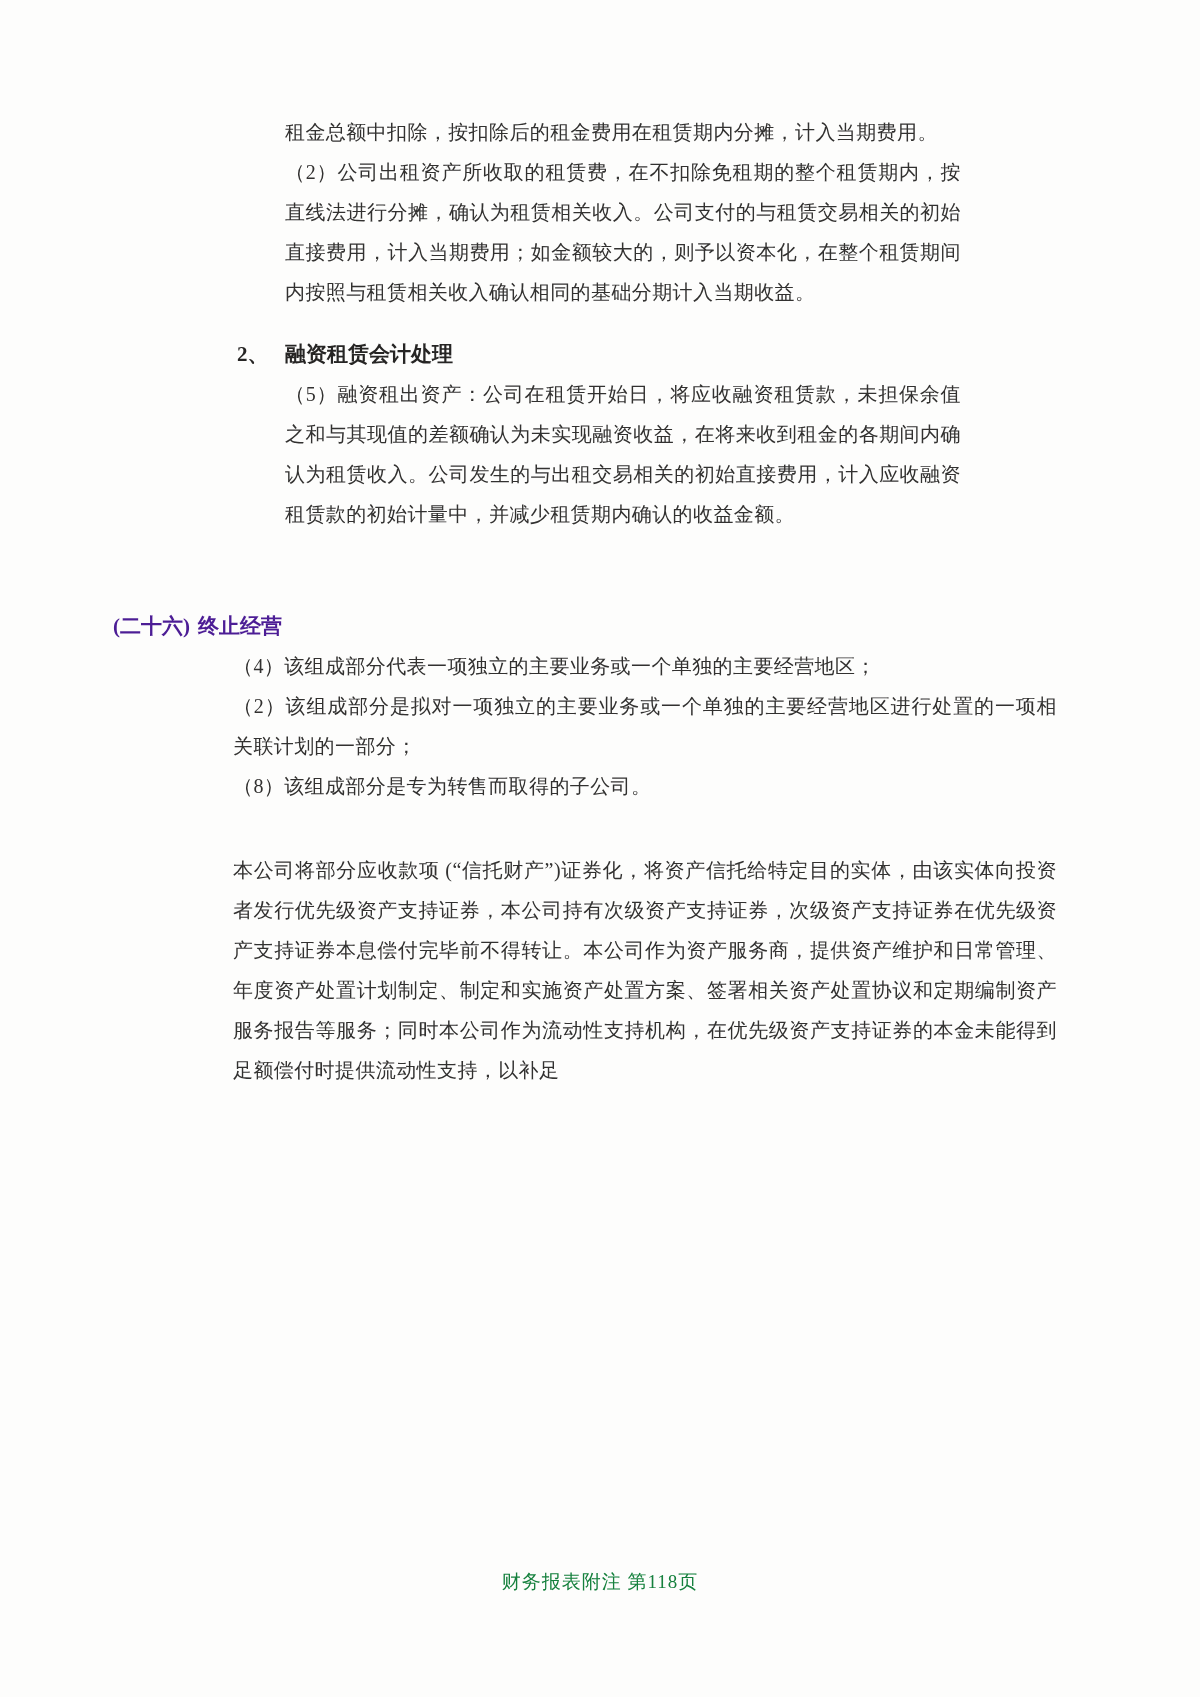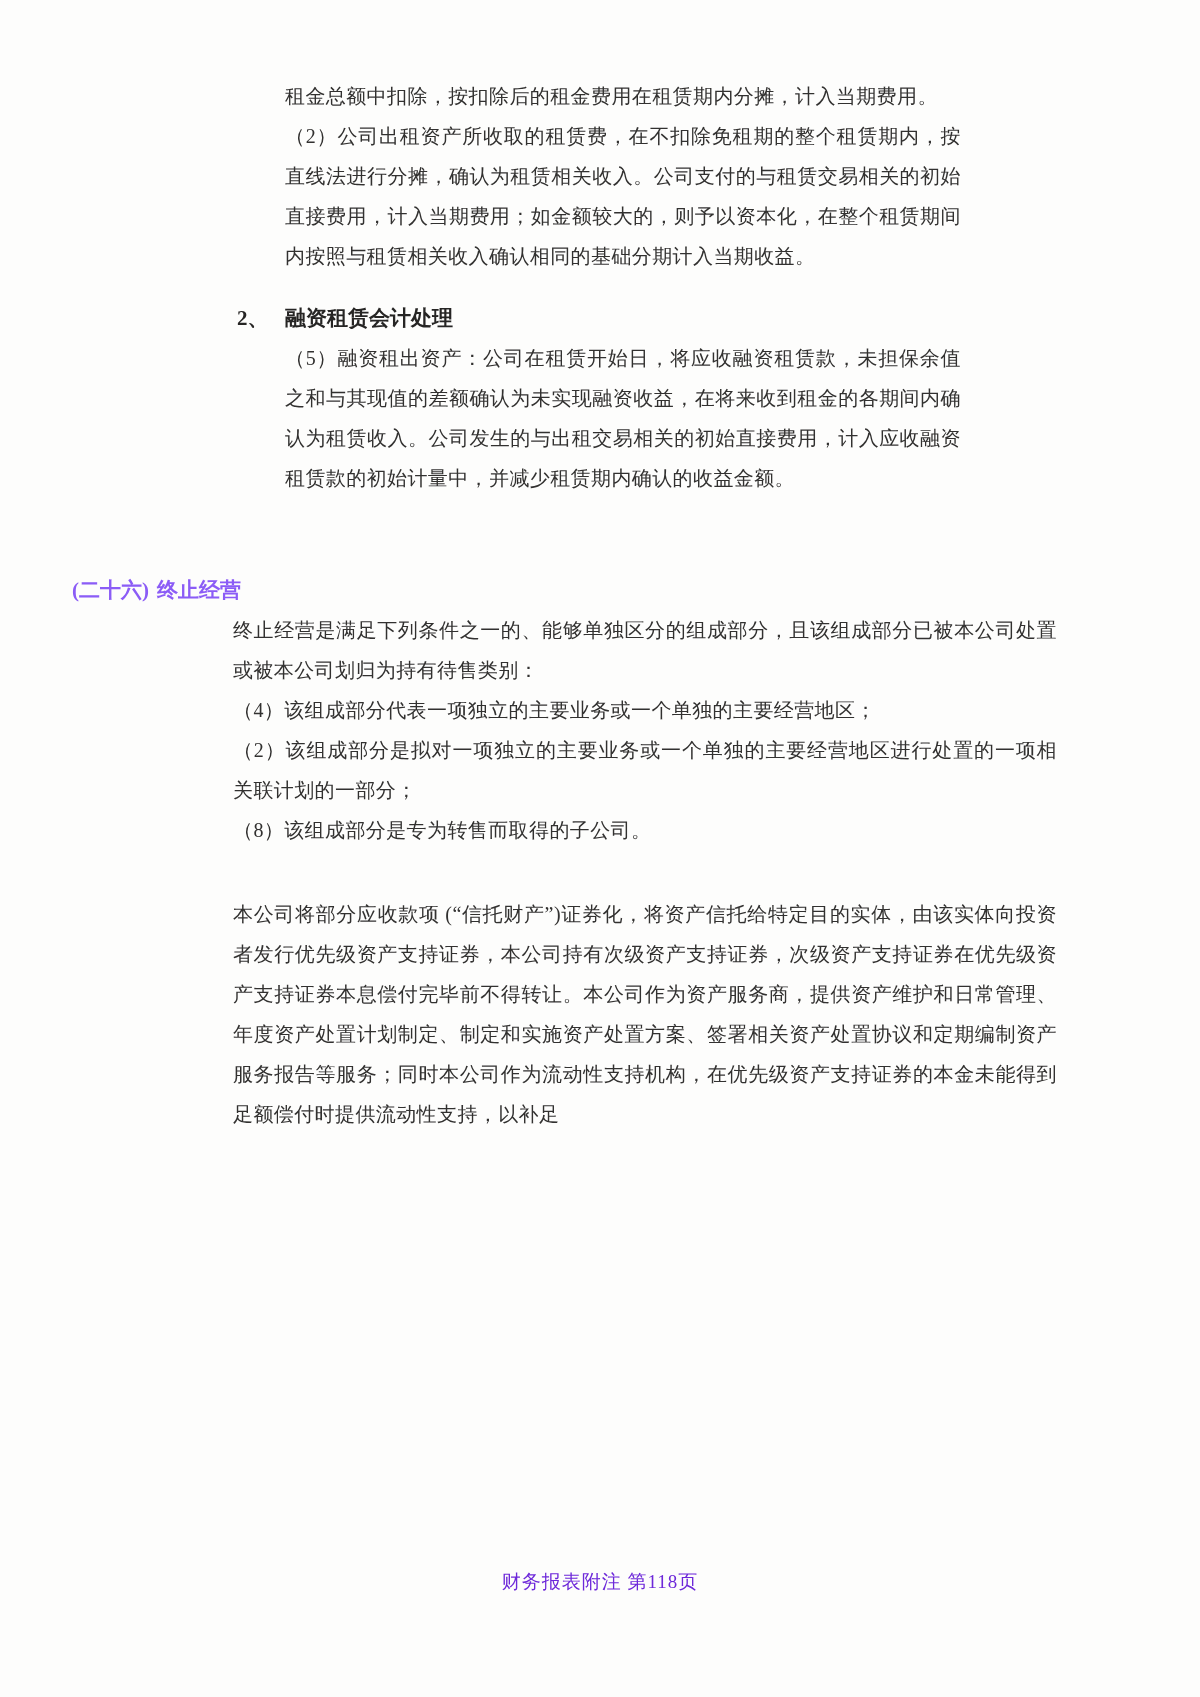--- a/index.html
+++ b/index.html
@@ -3,21 +3,21 @@
 <meta charset="utf-8">
 <style>
   html, body { margin: 0; padding: 0; background: #e9e9e9; }
   .page {
     position: relative;
     width: 1200px;
     height: 1697px;
     margin: 0 auto;
     background: #fdfdfc;
     box-sizing: border-box;
-    padding-top: 76px;
+    padding-top: 112px;
     font-family: "Liberation Serif", "DejaVu Serif", serif;
     color: #323130;
     overflow: hidden;
   }
   p { margin: 0; }
   .body-text {
     font-size: 20px;
     line-height: 40px;
     text-align: justify;
     text-justify: inter-ideograph;
@@ -32,42 +32,42 @@
     margin-left: 237px;
     margin-top: 22px;
     font-size: 21px;
     line-height: 40px;
     font-weight: bold;
     color: #262524;
   }
   .subsection-heading .num { width: 48px; flex: 0 0 48px; }
   .section { margin-top: 0; }
   .section-heading {
-    margin-left: 72px;
+    margin-left: 113px;
     font-size: 21px;
     line-height: 40px;
     font-weight: bold;
-    color: #8b5cf6;
+    color: #4c1d95;
   }
   .section-heading .sec-num { margin-right: 8px; }
   .section-body {
     margin-left: 233px;
     width: 824px;
   }
   .mt26 { margin-top: 72px; }
   .mt27 { margin-top: 44px; }
   .footer {
     position: absolute;
     top: 1562px;
     left: 0;
     width: 100%;
     text-align: center;
     font-size: 19px;
     line-height: 40px;
-    color: #6d28d9;
+    color: #15803d;
     letter-spacing: 1px;
   }
 </style>
 </head>
 <body>
 
 <div class="page">
 
   <div class="lease-body body-text">
     <p>租金总额中扣除，按扣除后的租金费用在租赁期内分摊，计入当期费用。</p>
@@ -80,21 +80,20 @@
   </div>
   <div class="lease-body body-text">
     <p>（5）融资租出资产：公司在租赁开始日，将应收融资租赁款，未担保余值之和与其现值的差额确认为未实现融资收益，在将来收到租金的各期间内确认为租赁收入。公司发生的与出租交易相关的初始直接费用，计入应收融资租赁款的初始计量中，并减少租赁期内确认的收益金额。</p>
   </div>
 
   <div class="section mt26">
     <div class="section-heading">
       <span class="sec-num">(二十六)</span><span>终止经营</span>
     </div>
     <div class="section-body body-text">
-      <p>终止经营是满足下列条件之一的、能够单独区分的组成部分，且该组成部分已被本公司处置或被本公司划归为持有待售类别：</p>
       <p>（4）该组成部分代表一项独立的主要业务或一个单独的主要经营地区；</p>
       <p>（2）该组成部分是拟对一项独立的主要业务或一个单独的主要经营地区进行处置的一项相关联计划的一部分；</p>
       <p>（8）该组成部分是专为转售而取得的子公司。</p>
     </div>
   </div>
 
   <div class="section mt27">
     <div class="section-body body-text">
       <p>本公司将部分应收款项 (“信托财产”)证券化，将资产信托给特定目的实体，由该实体向投资者发行优先级资产支持证券，本公司持有次级资产支持证券，次级资产支持证券在优先级资产支持证券本息偿付完毕前不得转让。本公司作为资产服务商，提供资产维护和日常管理、年度资产处置计划制定、制定和实施资产处置方案、签署相关资产处置协议和定期编制资产服务报告等服务；同时本公司作为流动性支持机构，在优先级资产支持证券的本金未能得到足额偿付时提供流动性支持，以补足</p>
     </div>

